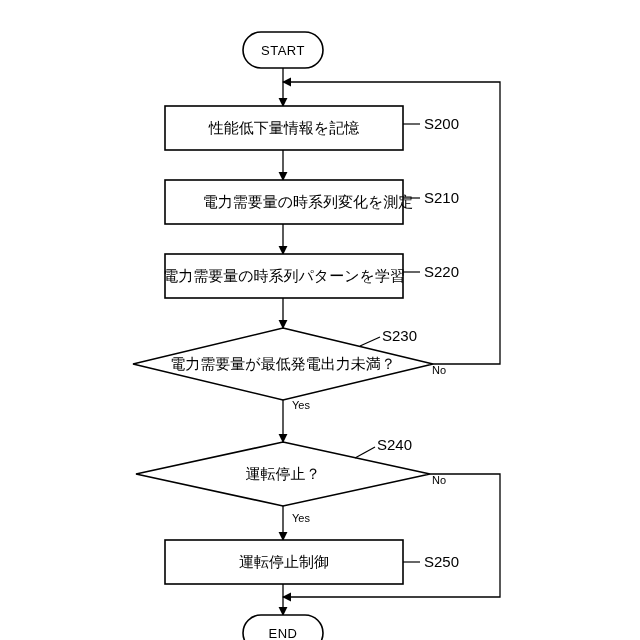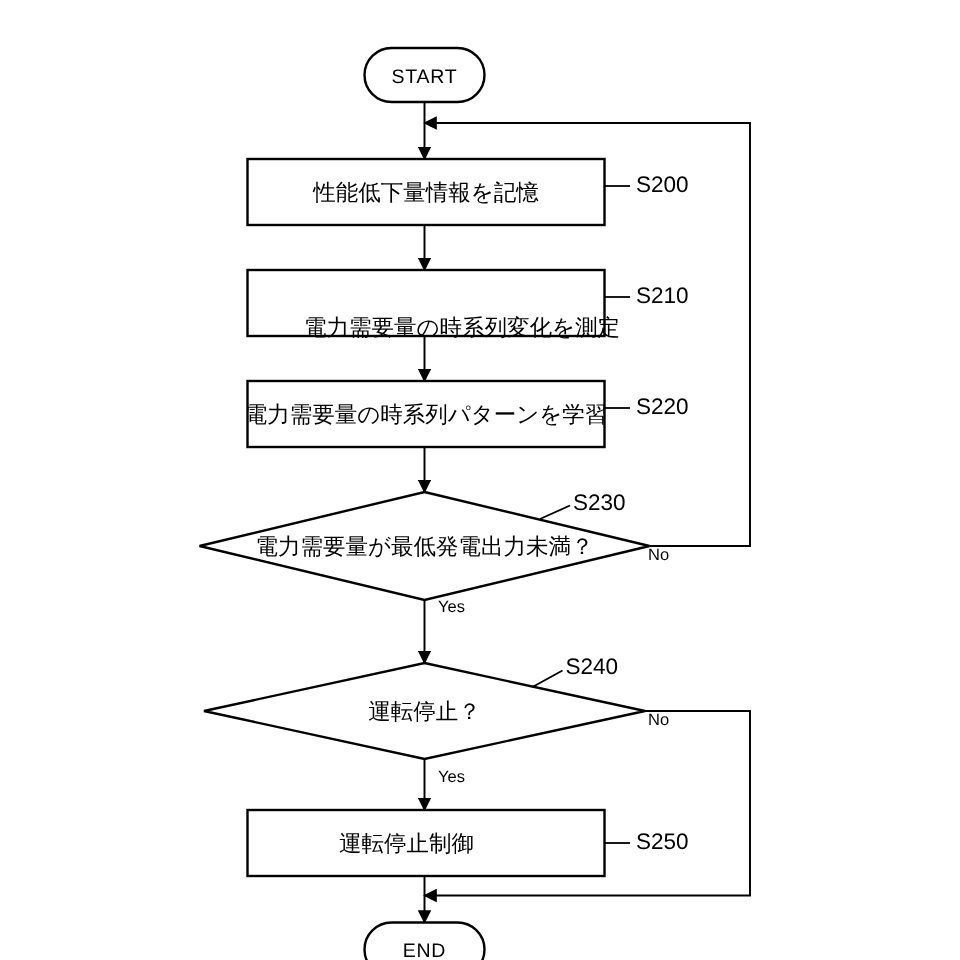--- a/index.html
+++ b/index.html
@@ -111,34 +111,34 @@
     <line x1="283" y1="562" x2="283" y2="593" stroke="#000000" stroke-width="1.3" marker-end="url(#arrow)"></line>
 
     <rect x="243" y="593" width="80" height="36" rx="18" ry="18" fill="#ffffff" stroke="#000000" stroke-width="1.6"></rect>
   </svg>
 
   <div class="node-text terminal-label" style="left:243px; top:10px; width:80px; height:36px;">START</div>
 
   <div class="node-text process-label" style="left:165px; top:84px; width:238px; height:44px;">性能低下量情報を記憶</div>
   <div class="step-label" style="left:424px; top:93px;text-align:right;">S200</div>
 
-  <div class="node-text process-label" style="left:165px; top:174px; width:238px; height:44px;padding-left:24px;">電力需要量の時系列変化を測定</div>
+  <div class="node-text process-label" style="left:165px; top:158px; width:238px; height:44px;padding-left:24px;">電力需要量の時系列変化を測定</div>
   <div class="step-label" style="left:424px; top:167px;">S210</div>
 
   <div class="node-text process-label" style="left:165px; top:232px; width:238px; height:44px;font-family:Liberation Serif, serif;">電力需要量の時系列パターンを学習</div>
   <div class="step-label" style="left:424px; top:241px;">S220</div>
 
   <div class="node-text decision-label" style="left:148px; top:322px; width:270px; height:40px;">電力需要量が最低発電出力未満？</div>
   <div class="step-label" style="left:382px; top:305px;text-align:center;">S230</div>
   <div class="branch-label" style="left:432px; top:342px;">No</div>
   <div class="branch-label" style="left:292px; top:377px;">Yes</div>
 
   <div class="node-text decision-label" style="left:183px; top:432px; width:200px; height:40px;">運転停止？</div>
   <div class="step-label" style="left:377px; top:414px;">S240</div>
   <div class="branch-label" style="left:432px; top:452px;">No</div>
   <div class="branch-label" style="left:292px; top:490px;">Yes</div>
 
-  <div class="node-text process-label" style="left:152px; top:518px; width:238px; height:44px;">運転停止制御</div>
+  <div class="node-text process-label" style="left:165px; top:518px; width:238px; height:44px;">運転停止制御</div>
   <div class="step-label" style="left:424px; top:531px;">S250</div>
 
   <div class="node-text terminal-label" style="left:243px; top:593px; width:80px; height:36px;">END</div>
 
 </div>
 
 </body></html>

